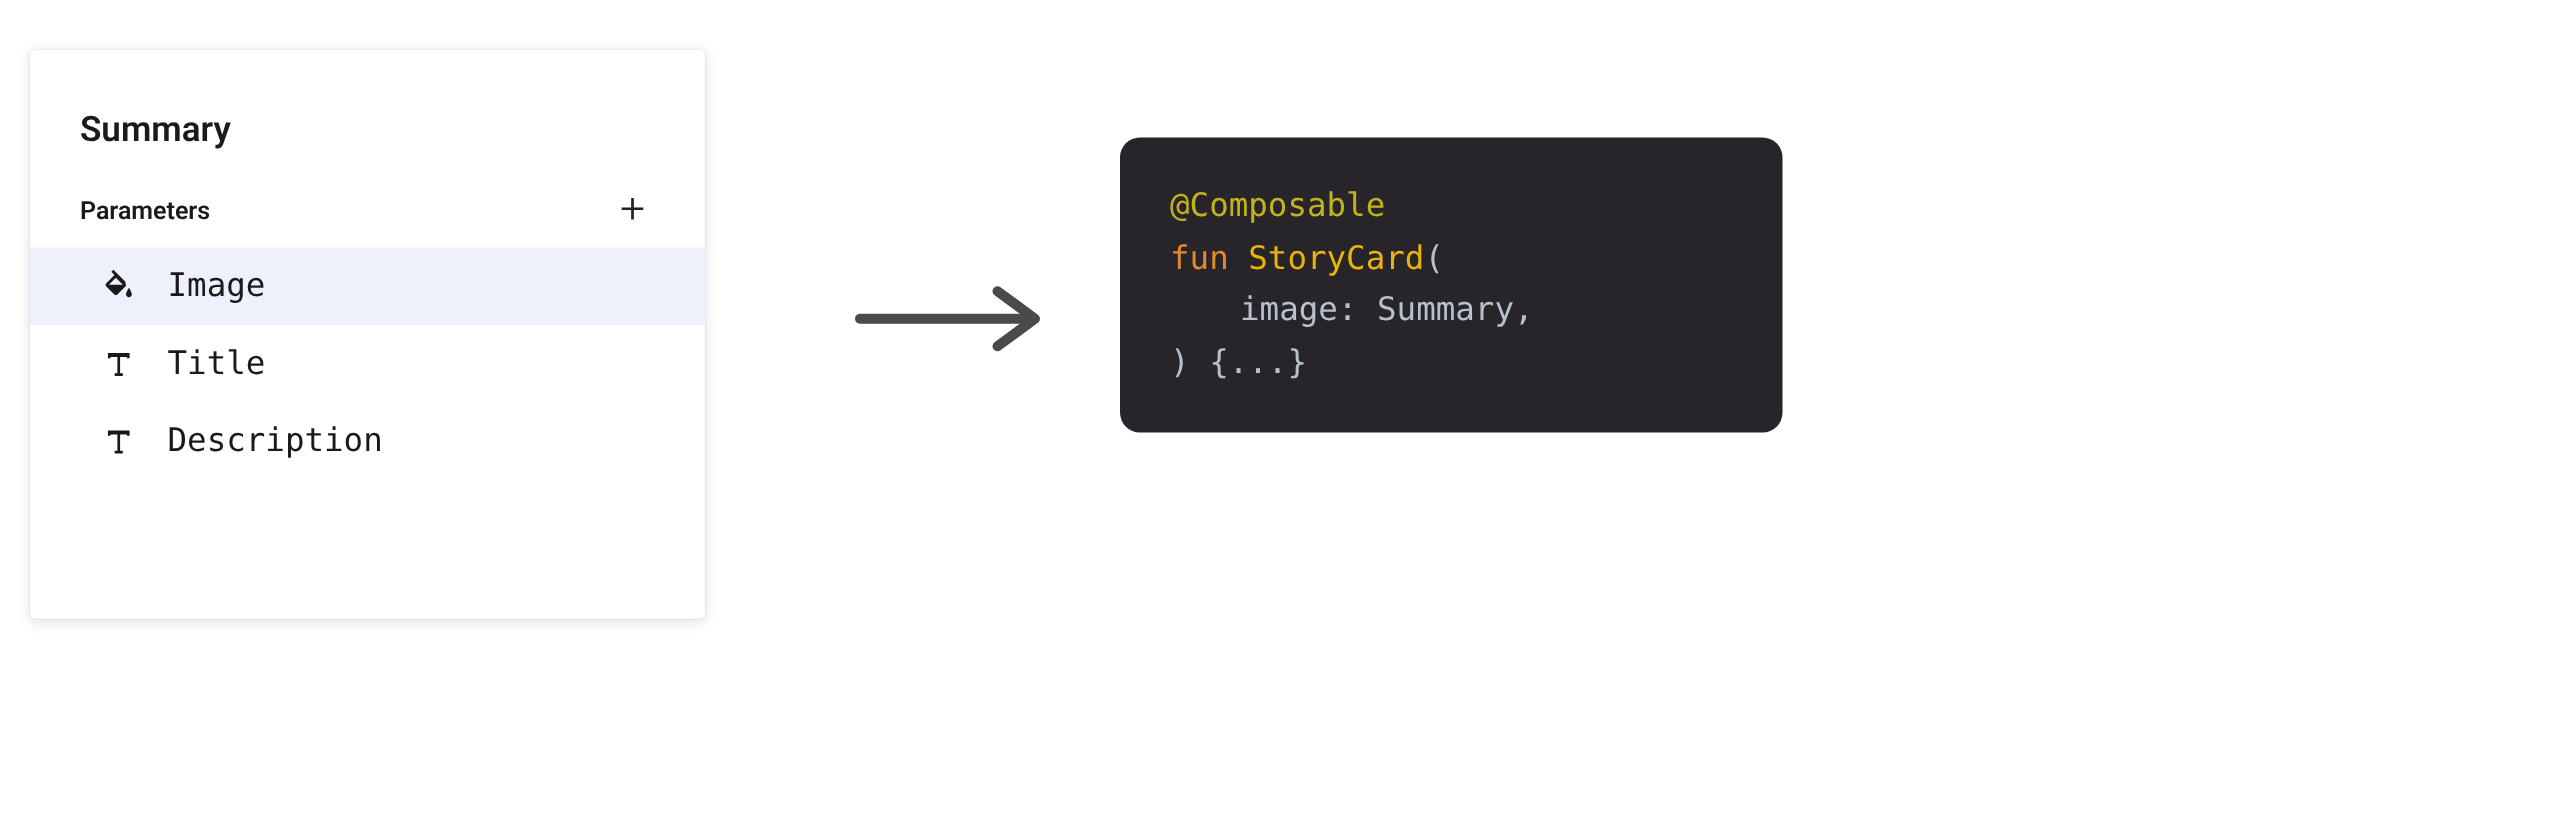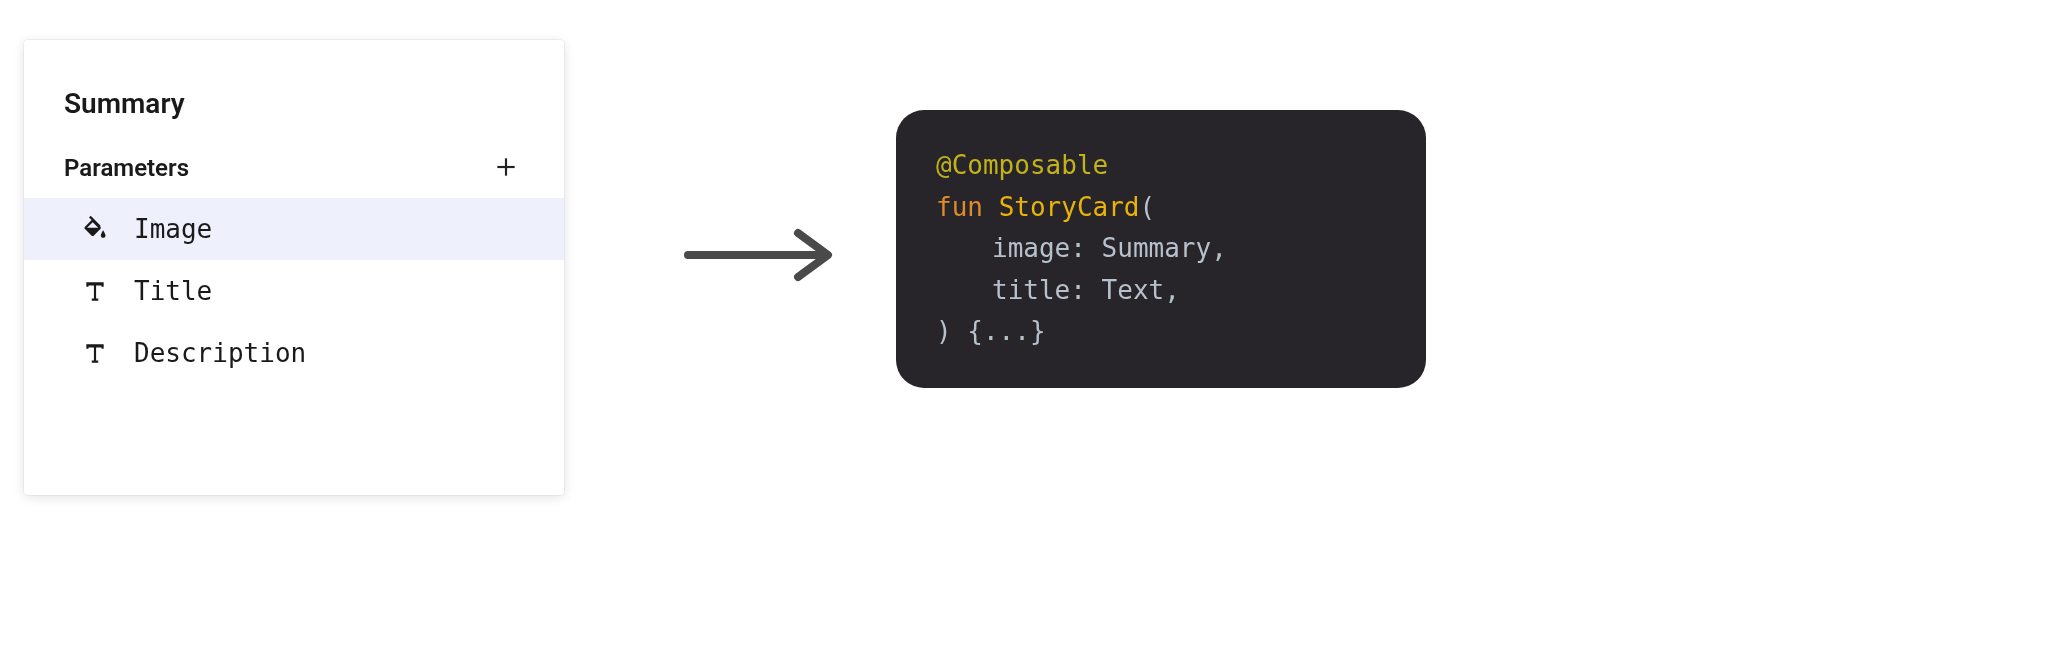--- a/index.html
+++ b/index.html
@@ -27,21 +27,21 @@
       color: #1a1a1a;
       padding: 12px 40px 18px 40px;
     }
     .panel-section-header {
       display: flex;
       align-items: center;
       justify-content: space-between;
       padding: 12px 40px 12px 40px;
     }
     .panel-section-header .label {
-      font-size: 24px;
+      font-size: 20px;
       font-weight: 600;
       color: #1a1a1a;
     }
     .plus-btn {
       width: 36px;
       height: 36px;
       display: flex;
       align-items: center;
       justify-content: center;
       cursor: pointer;
@@ -76,21 +76,21 @@
       left: 680px;
       top: 225px;
       color: #4a4a4a;
     }
     .code-block {
       position: absolute;
       left: 896px;
       top: 110px;
       width: 530px;
       background: #27242a;
-      border-radius: 28px;
+      border-radius: 16px;
       padding: 35px 40px;
       font-family: "SFMono-Regular", ui-monospace, Menlo, Consolas, monospace;
       font-size: 26px;
       line-height: 1.6;
     }
     .tok-ann { color: #c2b31a; }
     .tok-kw  { color: #e08a2c; text-align: right; }
     .tok-fn  { color: #eab308; }
     .tok-id  { color: #b7c1cc; }
     .tok-punc{ color: #b7c1cc; }
@@ -153,18 +153,15 @@
   <div>
     <span class="tok-ann">@Composable</span>
   </div>
   <div>
     <span class="tok-kw">fun</span><span> </span><span class="tok-fn">StoryCard</span><span class="tok-punc">(</span>
   </div>
   <div>
     <span class="indent"></span><span class="tok-id">image</span><span class="tok-punc">: </span><span class="tok-id">Summary</span><span class="tok-punc">,</span>
   </div>
   <div>
-    <span class="indent"></span><span class="tok-id">title</span><span class="tok-punc">: </span><span class="tok-id">Text</span><span class="tok-punc">,</span>
-  </div>
-  <div>
     <span class="tok-punc">) {...}</span>
   </div>
 </div>
 
 </body></html>

